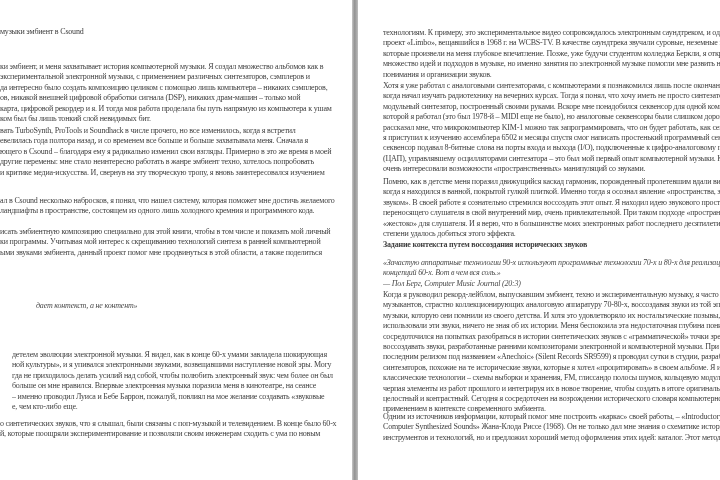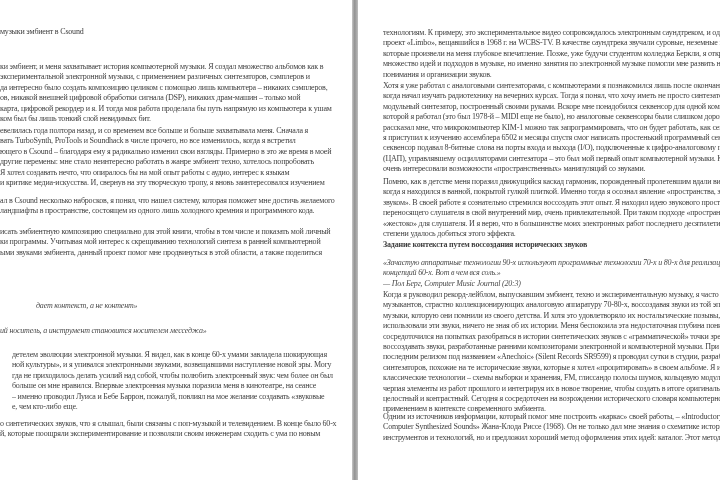--- a/index.html
+++ b/index.html
@@ -52,41 +52,37 @@
       </div>
       <div class="para body" style="top: 62px;">
         <div class="line">ки эмбиент, и меня захватывает история компьютерной музыки. Я создал множество альбомов как в</div>
         <div class="line">экспериментальной электронной музыки, с применением различных синтезаторов, сэмплеров и</div>
         <div class="line">да интересно было создать композицию целиком с помощью лишь компьютера – никаких сэмплеров,</div>
         <div class="line">ов, никакой внешней цифровой обработки сигнала (DSP), никаких драм-машин – только мой</div>
         <div class="line">карта, цифровой рекордер и я. И тогда моя работа проделала бы путь напрямую из компьютера к ушам</div>
         <div class="line">ком был бы лишь тонкий слой невидимых бит.</div>
       </div>
       <div class="para body" style="top: 126px;">
+        <div class="line">вать TurboSynth, ProTools и Soundhack в числе прочего, но все изменилось, когда я встретил</div>
         <div class="line">евелилась года полтора назад, и со временем все больше и больше захватывала меня. Сначала я</div>
-        <div class="line">вать TurboSynth, ProTools и Soundhack в числе прочего, но все изменилось, когда я встретил</div>
         <div class="line">ющего в Csound – благодаря ему я радикально изменил свои взгляды. Примерно в это же время в моей</div>
         <div class="line">другие перемены: мне стало неинтересно работать в жанре эмбиент техно, хотелось попробовать</div>
-        <div class="line">Я хотел создавать нечто, что опиралось бы на мой опыт работы с аудио, интерес к языкам</div>
         <div class="line">и критике медиа-искусства. И, свернув на эту творческую тропу, я вновь заинтересовался изучением</div>
       </div>
       <div class="para body" style="top: 196px;">
         <div class="line">ал в Csound несколько набросков, я понял, что нашел систему, которая поможет мне достичь желаемого</div>
         <div class="line">ландшафты в пространстве, состоящем из одного лишь холодного кремния и программного кода.</div>
       </div>
       <div class="para body" style="top: 227px;">
         <div class="line">исать эмбиентную композицию специально для этой книги, чтобы в том числе и показать мой личный</div>
         <div class="line">ки программы. Учитывая мой интерес к скрещиванию технологий синтеза в ранней компьютерной</div>
         <div class="line">ыми звуками эмбиента, данный проект помог мне продвинуться в этой области, а также поделиться</div>
       </div>
       <div class="para quote" style="top: 301px; margin-left: 36px;">
         <div class="line">дает контекст, а не контент»</div>
-      </div>
-      <div class="para quote" style="top: 326px;">
-        <div class="line">ий носитель, а инструмент становится носителем месседжа»</div>
       </div>
       <div class="para body" style="top: 350px; margin-left: 12px;">
         <div class="line">детелем эволюции электронной музыки. Я видел, как в конце 60-х умами завладела шокирующая</div>
         <div class="line">ной культуры», и я упивался электронными звуками, возвещавшими наступление новой эры. Могу</div>
         <div class="line">гда не приходилось делать усилий над собой, чтобы полюбить электронный звук: чем более он был</div>
         <div class="line">больше он мне нравился. Впервые электронная музыка поразила меня в кинотеатре, на сеансе</div>
         <div class="line">– именно проводил Луиса и Бебе Баррон, пожалуй, повлиял на мое желание создавать «звуковые</div>
         <div class="line">е, чем кто-либо еще.</div>
       </div>
       <div class="para body" style="top: 419px;">

